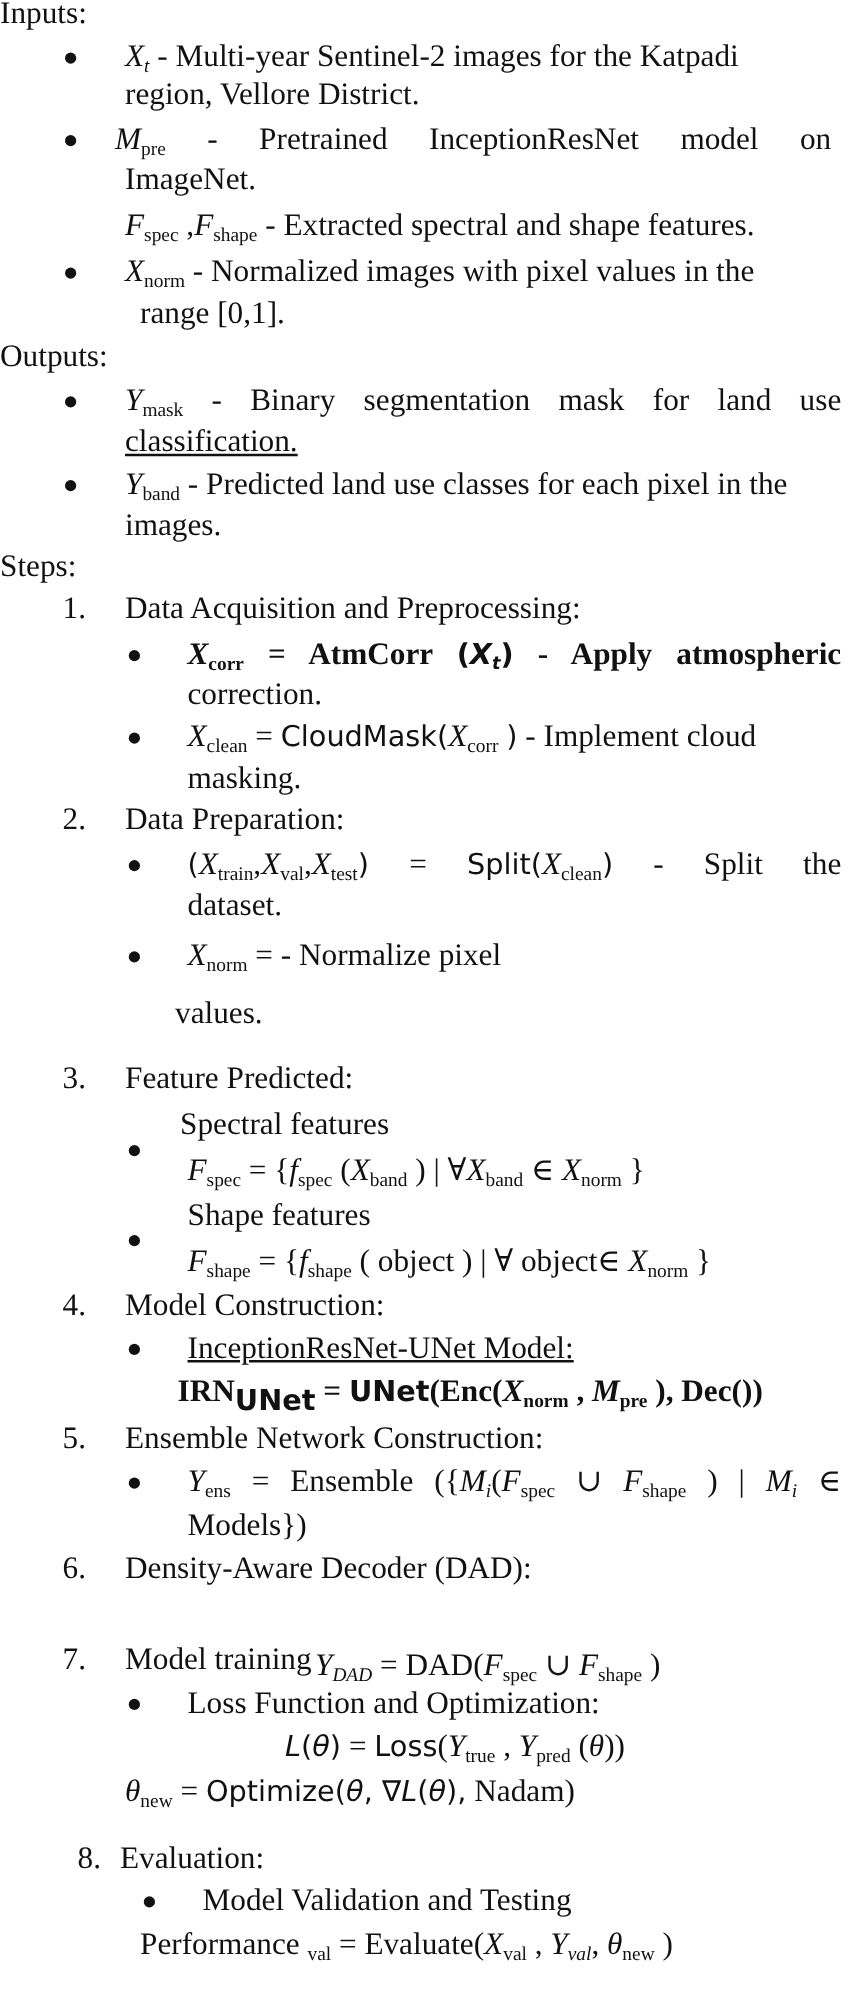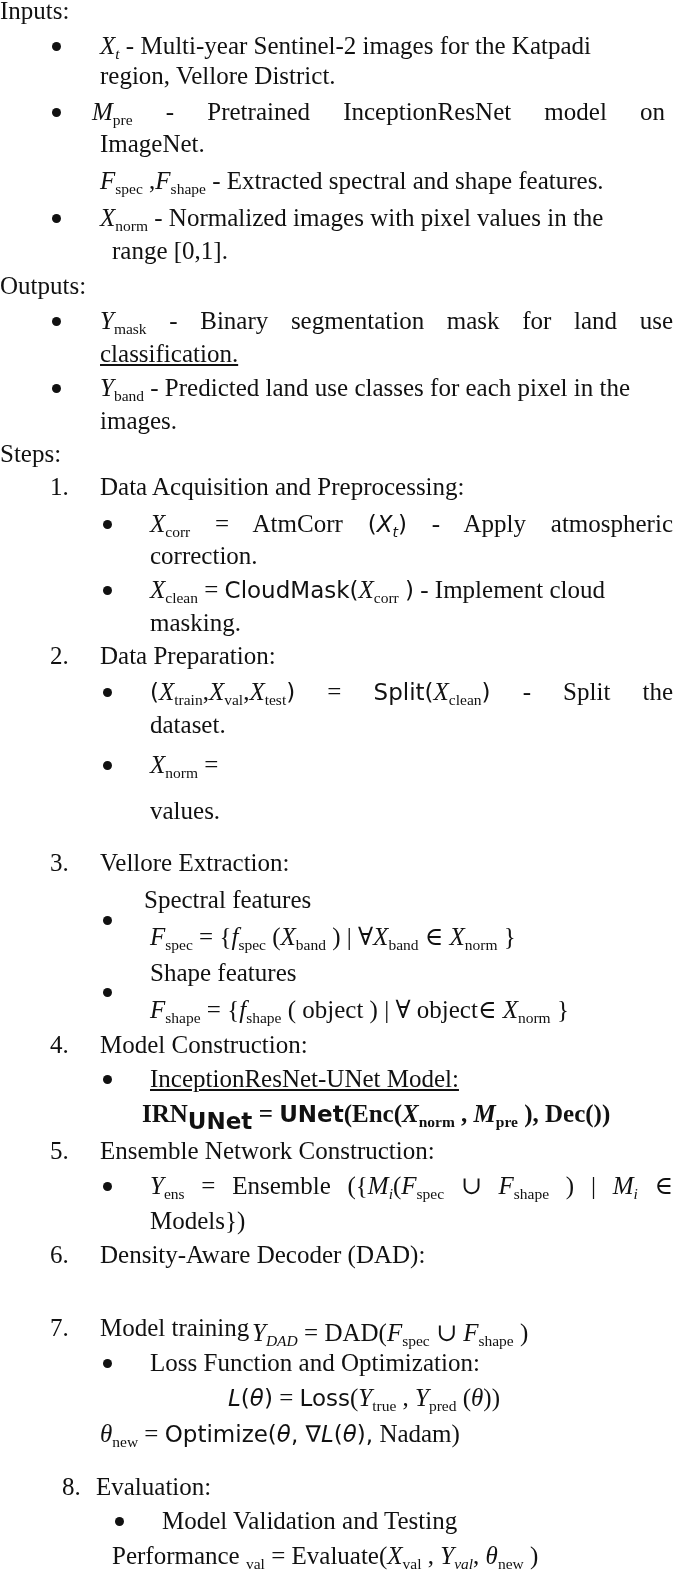--- a/index.html
+++ b/index.html
@@ -55,21 +55,21 @@
   <i>Y</i><sub>band</sub> <span>- Predicted land use classes for each pixel in the</span>
 </div>
 <div class="ln" style="left:100px;top:406px;">images.</div>
 
 <div class="ln" style="left:0;top:439px;">Steps:</div>
 
 <div class="ln" style="left:50px;top:472px;">1.</div>
 <div class="ln" style="left:100px;top:472px;">Data Acquisition and Preprocessing:</div>
 
 <div class="bul" style="left:103px;top:520px;"></div>
-<div class="ln just" style="left:150px;top:509px;width:523px;">
+<div class="ln just" style="left:150px;top:509px;width:523px;font-weight:bold;">
   <i>X</i><sub>corr</sub> <span>=</span> <span>AtmCorr</span> <span class="cm">(<i>X</i><sub class="it">t</sub>)</span> <span>- Apply atmospheric</span>
 </div>
 <div class="ln" style="left:150px;top:541px;">correction.</div>
 
 <div class="bul" style="left:103px;top:586px;"></div>
 <div class="ln" style="left:150px;top:575px;">
   <i>X</i><sub>clean</sub> <span>=</span> <span class="cm">CloudMask</span><span class="cm">(</span><i>X</i><sub>corr</sub> <span class="cm">)</span> <span>- Implement cloud</span>
 </div>
 <div class="ln" style="left:150px;top:608px;">masking.</div>
 
@@ -78,25 +78,26 @@
 
 <div class="bul" style="left:103px;top:688px;"></div>
 <div class="ln just" style="left:150px;top:677px;width:523px;">
   <span class="cm">(</span><i>X</i><sub>train</sub>,<i>X</i><sub>val</sub>,<i>X</i><sub>test</sub><span class="cm">)</span> = <span class="cm">Split</span><span class="cm">(</span><i>X</i><sub>clean</sub><span class="cm">)</span> <span>-  Split  the</span>
 </div>
 <div class="ln" style="left:150px;top:710px;">dataset.</div>
 
 <div class="bul" style="left:103px;top:761px;"></div>
 <div class="ln" style="left:150px;top:745px;line-height:40px;">
   <i>X</i><sub>norm</sub> <span>=</span>
+  <span>- Normalize pixel</span>
 </div>
-<div class="ln" style="left:150px;top:796px;">values.</div>
+<div class="ln" style="left:140px;top:796px;">values.</div>
 
 <div class="ln" style="left:50px;top:848px;">3.</div>
-<div class="ln" style="left:100px;top:848px;">Vellore Extraction:</div>
+<div class="ln" style="left:100px;top:848px;">Feature Predicted:</div>
 
 <div class="bul" style="left:103px;top:916px;"></div>
 <div class="ln" style="left:144px;top:885px;text-align:right;">Spectral features</div>
 <div class="ln" style="left:150px;top:922px;">
   <i>F</i><sub>spec</sub> <span>=</span> {<i>f</i><sub>spec</sub> (<i>X</i><sub>band</sub> ) | ∀<i>X</i><sub>band</sub> ∈ <i>X</i><sub>norm</sub> }
 </div>
 
 <div class="bul" style="left:103px;top:988px;"></div>
 <div class="ln" style="left:150px;top:958px;">Shape features</div>
 <div class="ln" style="left:150px;top:995px;">

